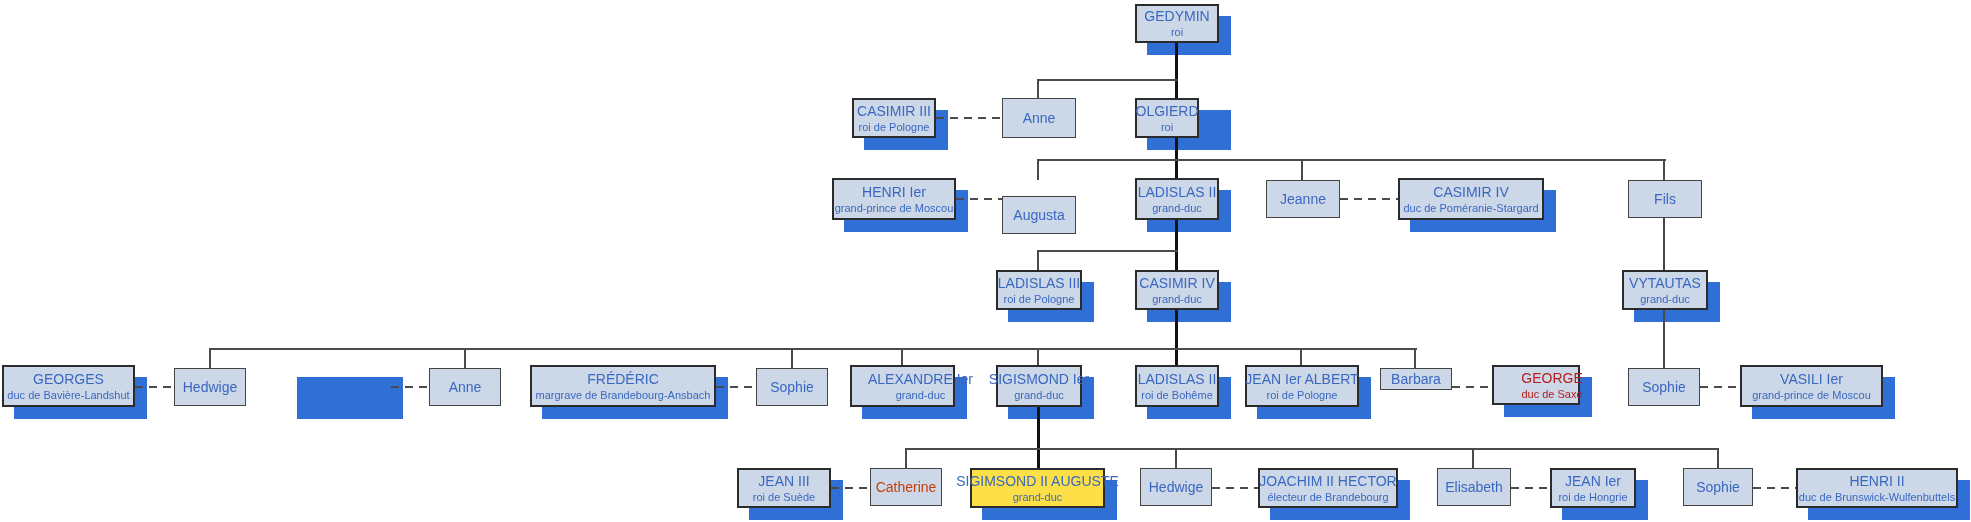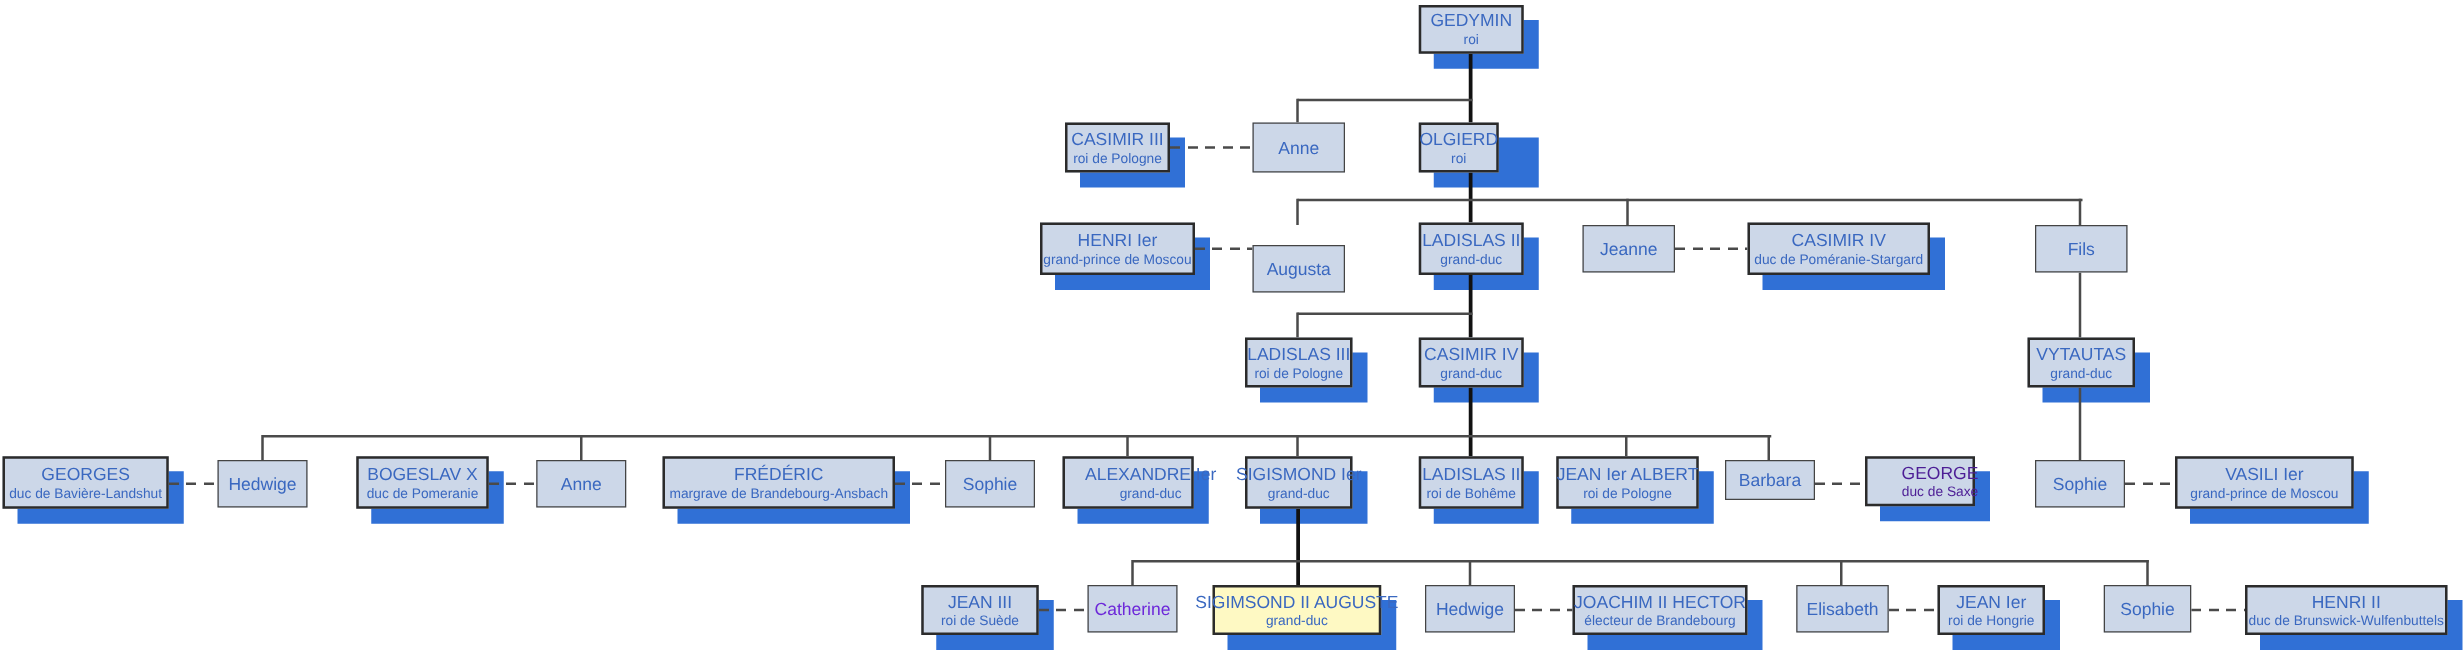--- a/index.html
+++ b/index.html
@@ -133,24 +133,20 @@
       <div class="lbl">VYTAUTAS</div>
       <div class="sub">grand-duc</div>
     </div>
     <div class="node" style="left: 2px; top: 365px; width: 133px; height: 42px; background: rgb(204, 215, 232); border: 2px solid rgb(43, 43, 43); color: rgb(58, 104, 192);">
       <div class="lbl">GEORGES</div>
       <div class="sub">duc de Bavière-Landshut</div>
     </div>
     <div class="node" style="left: 174px; top: 368px; width: 72px; height: 38px; background: rgb(204, 215, 232); border: 1.5px solid rgb(68, 68, 68); color: rgb(58, 104, 192);">
       <div class="lbl">Hedwige</div>
     </div>
-    <div class="node" style="left: 285px; top: 365px; width: 106px; height: 42px; background: rgb(204, 215, 232); border: 2px solid rgb(43, 43, 43); color: rgb(58, 104, 192);">
-      <div class="lbl">BOGESLAV X</div>
-      <div class="sub">duc de Pomeranie</div>
-    </div>
     <div class="node" style="left: 429px; top: 368px; width: 72px; height: 38px; background: rgb(204, 215, 232); border: 1.5px solid rgb(68, 68, 68); color: rgb(58, 104, 192);">
       <div class="lbl">Anne</div>
     </div>
     <div class="node" style="left: 530px; top: 365px; width: 186px; height: 42px; background: rgb(204, 215, 232); border: 2px solid rgb(43, 43, 43); color: rgb(58, 104, 192);">
       <div class="lbl">FRÉDÉRIC</div>
       <div class="sub">margrave de Brandebourg-Ansbach</div>
     </div>
     <div class="node" style="left: 756px; top: 368px; width: 72px; height: 38px; background: rgb(204, 215, 232); border: 1.5px solid rgb(68, 68, 68); color: rgb(58, 104, 192);">
       <div class="lbl">Sophie</div>
     </div>
@@ -163,42 +159,42 @@
       <div class="sub">grand-duc</div>
     </div>
     <div class="node" style="left: 1135px; top: 365px; width: 84px; height: 42px; background: rgb(204, 215, 232); border: 2px solid rgb(43, 43, 43); color: rgb(58, 104, 192);">
       <div class="lbl">LADISLAS II</div>
       <div class="sub">roi de Bohême</div>
     </div>
     <div class="node" style="left: 1245px; top: 365px; width: 114px; height: 42px; background: rgb(204, 215, 232); border: 2px solid rgb(43, 43, 43); color: rgb(58, 104, 192);">
       <div class="lbl">JEAN Ier ALBERT</div>
       <div class="sub">roi de Pologne</div>
     </div>
-    <div class="node" style="left: 1380px; top: 368px; width: 72px; height: 32px; background: rgb(204, 215, 232); border: 1.5px solid rgb(68, 68, 68); color: rgb(58, 104, 192);">
+    <div class="node" style="left: 1380px; top: 368px; width: 72px; height: 22px; background: rgb(204, 215, 232); border: 1.5px solid rgb(68, 68, 68); color: rgb(58, 104, 192);">
       <div class="lbl">Barbara</div>
     </div>
-    <div class="node" style="left: 1492px; top: 365px; width: 88px; height: 40px; background: rgb(204, 215, 232); border: 2px solid rgb(43, 43, 43); color: #4c1d95; padding-left: 32px;">
+    <div class="node" style="left: 1492px; top: 365px; width: 88px; height: 40px; background: rgb(204, 215, 232); border: 2px solid rgb(43, 43, 43); color: #b91c1c; padding-left: 32px;">
       <div class="lbl">GEORGE</div>
       <div class="sub">duc de Saxe</div>
     </div>
     <div class="node" style="left: 1628px; top: 368px; width: 72px; height: 38px; background: rgb(204, 215, 232); border: 1.5px solid rgb(68, 68, 68); color: rgb(58, 104, 192);">
       <div class="lbl">Sophie</div>
     </div>
     <div class="node" style="left: 1740px; top: 365px; width: 143px; height: 42px; background: rgb(204, 215, 232); border: 2px solid rgb(43, 43, 43); color: rgb(58, 104, 192);">
       <div class="lbl">VASILI Ier</div>
       <div class="sub">grand-prince de Moscou</div>
     </div>
     <div class="node" style="left: 737px; top: 468px; width: 94px; height: 40px; background: rgb(204, 215, 232); border: 2px solid rgb(43, 43, 43); color: rgb(58, 104, 192);">
       <div class="lbl">JEAN III</div>
       <div class="sub">roi de Suède</div>
     </div>
-    <div class="node" style="left: 870px; top: 468px; width: 72px; height: 38px; background: rgb(204, 215, 232); border: 1.5px solid rgb(68, 68, 68); color: #6d28d9;">
+    <div class="node" style="left: 870px; top: 468px; width: 72px; height: 38px; background: rgb(204, 215, 232); border: 1.5px solid rgb(68, 68, 68); color: #c2410c;">
       <div class="lbl">Catherine</div>
     </div>
-    <div class="node" style="left: 970px; top: 468px; width: 135px; height: 40px; background: #fef9c3; border: 2px solid rgb(43, 43, 43); color: rgb(58, 104, 192);">
+    <div class="node" style="left: 970px; top: 468px; width: 135px; height: 40px; background: #fde047; border: 2px solid rgb(43, 43, 43); color: rgb(58, 104, 192);">
       <div class="lbl">SIGIMSOND II AUGUSTE</div>
       <div class="sub">grand-duc</div>
     </div>
     <div class="node" style="left: 1140px; top: 468px; width: 72px; height: 38px; background: rgb(204, 215, 232); border: 1.5px solid rgb(68, 68, 68); color: rgb(58, 104, 192);">
       <div class="lbl">Hedwige</div>
     </div>
     <div class="node" style="left: 1258px; top: 468px; width: 140px; height: 40px; background: rgb(204, 215, 232); border: 2px solid rgb(43, 43, 43); color: rgb(58, 104, 192);">
       <div class="lbl">JOACHIM II HECTOR</div>
       <div class="sub">électeur de Brandebourg</div>
     </div>

